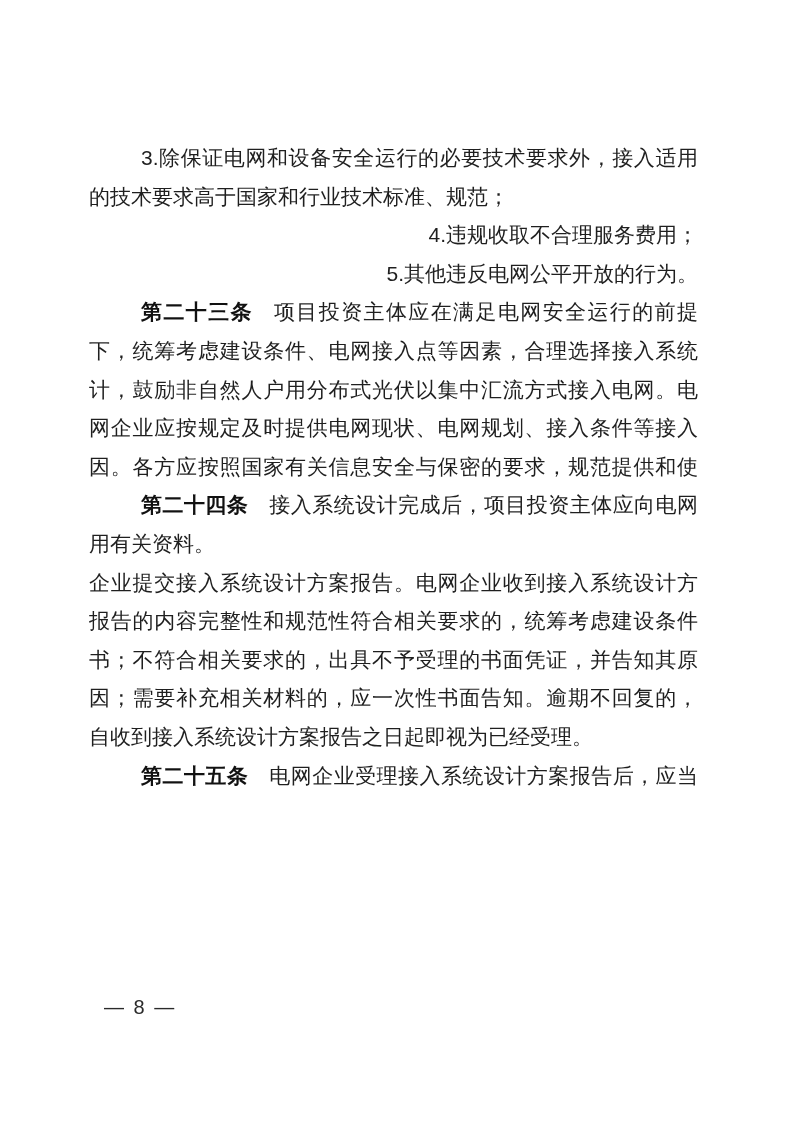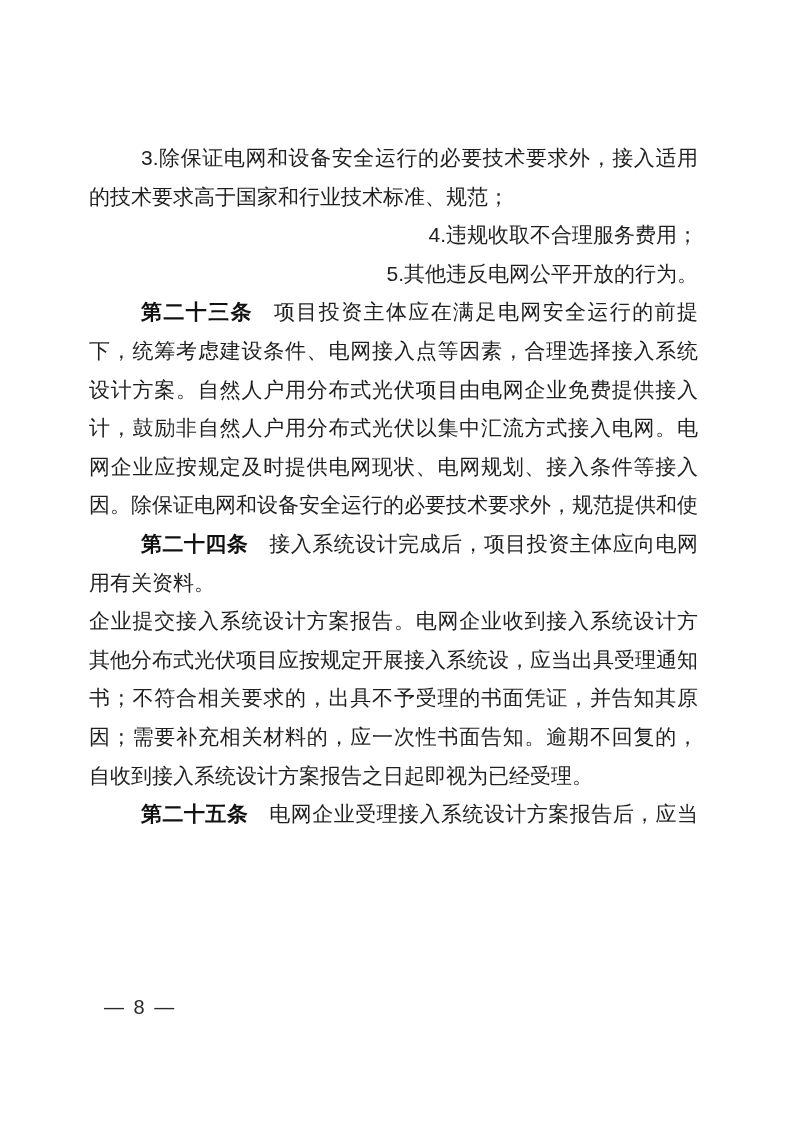--- a/index.html
+++ b/index.html
@@ -55,27 +55,26 @@
 <body>
 
 <div class="page">
   <div class="text-block" id="doc-body">
       <div class="line indent justify">3.除保证电网和设备安全运行的必要技术要求外，接入适用</div>
       <div class="line">的技术要求高于国家和行业技术标准、规范；</div>
       <div class="line indent">4.违规收取不合理服务费用；</div>
       <div class="line indent">5.其他违反电网公平开放的行为。</div>
       <div class="line indent justify"><span class="article-no">第二十三条</span><span>项目投资主体应在满足电网安全运行的前提</span></div>
       <div class="line justify">下，统筹考虑建设条件、电网接入点等因素，合理选择接入系统</div>
-      <div class="line justify">设计方案。自然人户用分布式光伏项目由电网企业免费提供接入</div>
       <div class="line justify">计，鼓励非自然人户用分布式光伏以集中汇流方式接入电网。电</div>
       <div class="line justify">网企业应按规定及时提供电网现状、电网规划、接入条件等接入</div>
-      <div class="line justify">因。除保证电网和设备安全运行的必要技术要求外，规范提供和使</div>
+      <div class="line justify">因。各方应按照国家有关信息安全与保密的要求，规范提供和使</div>
       <div class="line indent justify"><span class="article-no">第二十四条</span><span>接入系统设计完成后，项目投资主体应向电网</span></div>
       <div class="line">用有关资料。</div>
       <div class="line justify">企业提交接入系统设计方案报告。电网企业收到接入系统设计方</div>
-      <div class="line justify">其他分布式光伏项目应按规定开展接入系统设，应当出具受理通知</div>
+      <div class="line justify">报告的内容完整性和规范性符合相关要求的，统筹考虑建设条件</div>
       <div class="line justify">书；不符合相关要求的，出具不予受理的书面凭证，并告知其原</div>
       <div class="line justify">因；需要补充相关材料的，应一次性书面告知。逾期不回复的，</div>
       <div class="line">自收到接入系统设计方案报告之日起即视为已经受理。</div>
       <div class="line indent justify"><span class="article-no">第二十五条</span><span>电网企业受理接入系统设计方案报告后，应当</span></div>
     </div>
   <div class="footer-pagenum">— 8 —</div>
 </div>
 
 </body></html>

